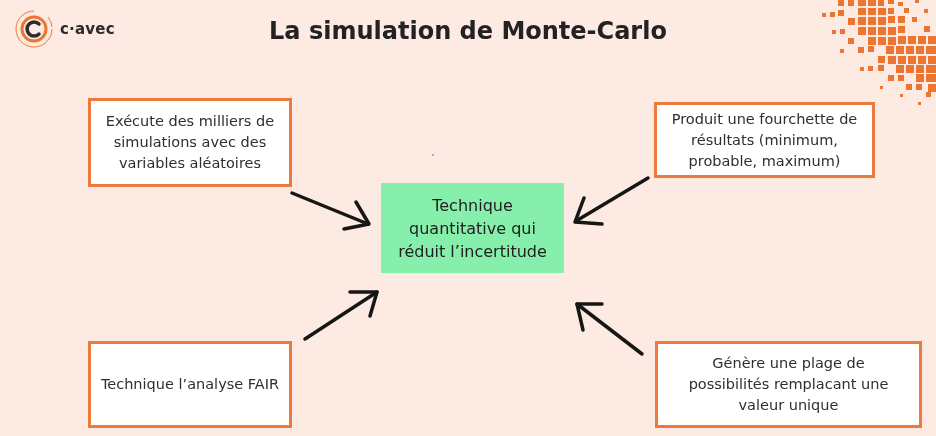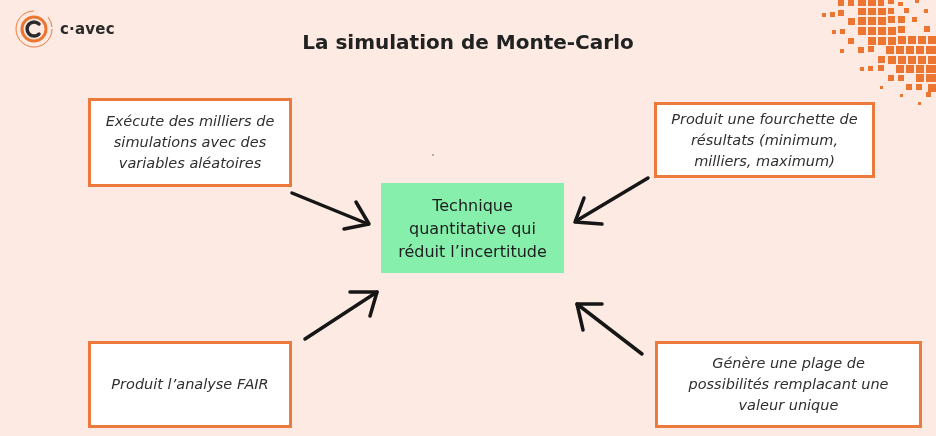--- a/index.html
+++ b/index.html
@@ -10,29 +10,29 @@
     color: #2a2a2a;
   }
   .logo { position: absolute; left: 14px; top: 9px; display: flex; align-items: center; }
   .logo-mark { width: 40px; height: 40px; }
   .logo-text {
     margin-left: 6px; font-size: 15px; font-weight: bold; color: #2b2b2b;
     letter-spacing: 0.2px;
   }
   .title {
     position: absolute; left: 0; width: 936px; top: 17px;
-    text-align: center; font-size: 20px; font-weight: bold; color: #222; margin-top: 13px;
+    text-align: center; font-size: 24px; font-weight: bold; color: #222;
   }
   .corner-deco { position: absolute; right: 0; top: 0; width: 156px; height: 110px; }
   .box {
     position: absolute; box-sizing: border-box;
     border: 3px solid #ec7a3c; background: #ffffff;
     display: flex; align-items: center; justify-content: center;
     text-align: center; font-size: 14.5px; line-height: 21px; color: #2f2f2f;
-    padding: 4px 6px; white-space: pre-line; font-style: italic;
+    padding: 4px 6px; white-space: pre-line;
   }
   .center-box {
     position: absolute; box-sizing: border-box;
     background: #86efac;
     display: flex; align-items: center; justify-content: center;
     text-align: center; font-size: 16px; line-height: 23px; color: #1e1e1e;
     font-weight: 500; white-space: pre-line;
   }
   .arrows { position: absolute; left: 0; top: 0; width: 936px; height: 436px; pointer-events: none; }
   .dot { position: absolute; left: 432px; top: 154px; width: 2px; height: 2px; background: #999; border-radius: 1px; }
@@ -130,27 +130,27 @@
 </svg>
 
 <div class="dot"></div>
 
 <div class="box" style="left:88px; top:98px; width:204px; height:89px;">Exécute des milliers de
 simulations avec des
 variables aléatoires</div>
 
 <div class="box" style="left:654px; top:102px; width:221px; height:76px;">Produit une fourchette de
 résultats (minimum,
-milliers, maximum)</div>
+probable, maximum)</div>
 
 <div class="center-box" style="left:381px; top:183px; width:183px; height:90px;">Technique
 quantitative qui
 réduit l’incertitude</div>
 
-<div class="box" style="left:88px; top:341px; width:204px; height:87px;">Produit l’analyse FAIR</div>
+<div class="box" style="left:88px; top:341px; width:204px; height:87px;">Technique l’analyse FAIR</div>
 
 <div class="box" style="left:655px; top:341px; width:267px; height:87px;">Génère une plage de
 possibilités remplacant une
 valeur unique</div>
 
 <svg class="arrows" viewBox="0 0 936 436">
   <g stroke="#161616" stroke-width="3.5" fill="none" stroke-linecap="round" stroke-linejoin="round">
 
     <g>
       <line x1="292" y1="193" x2="368" y2="224"></line>

